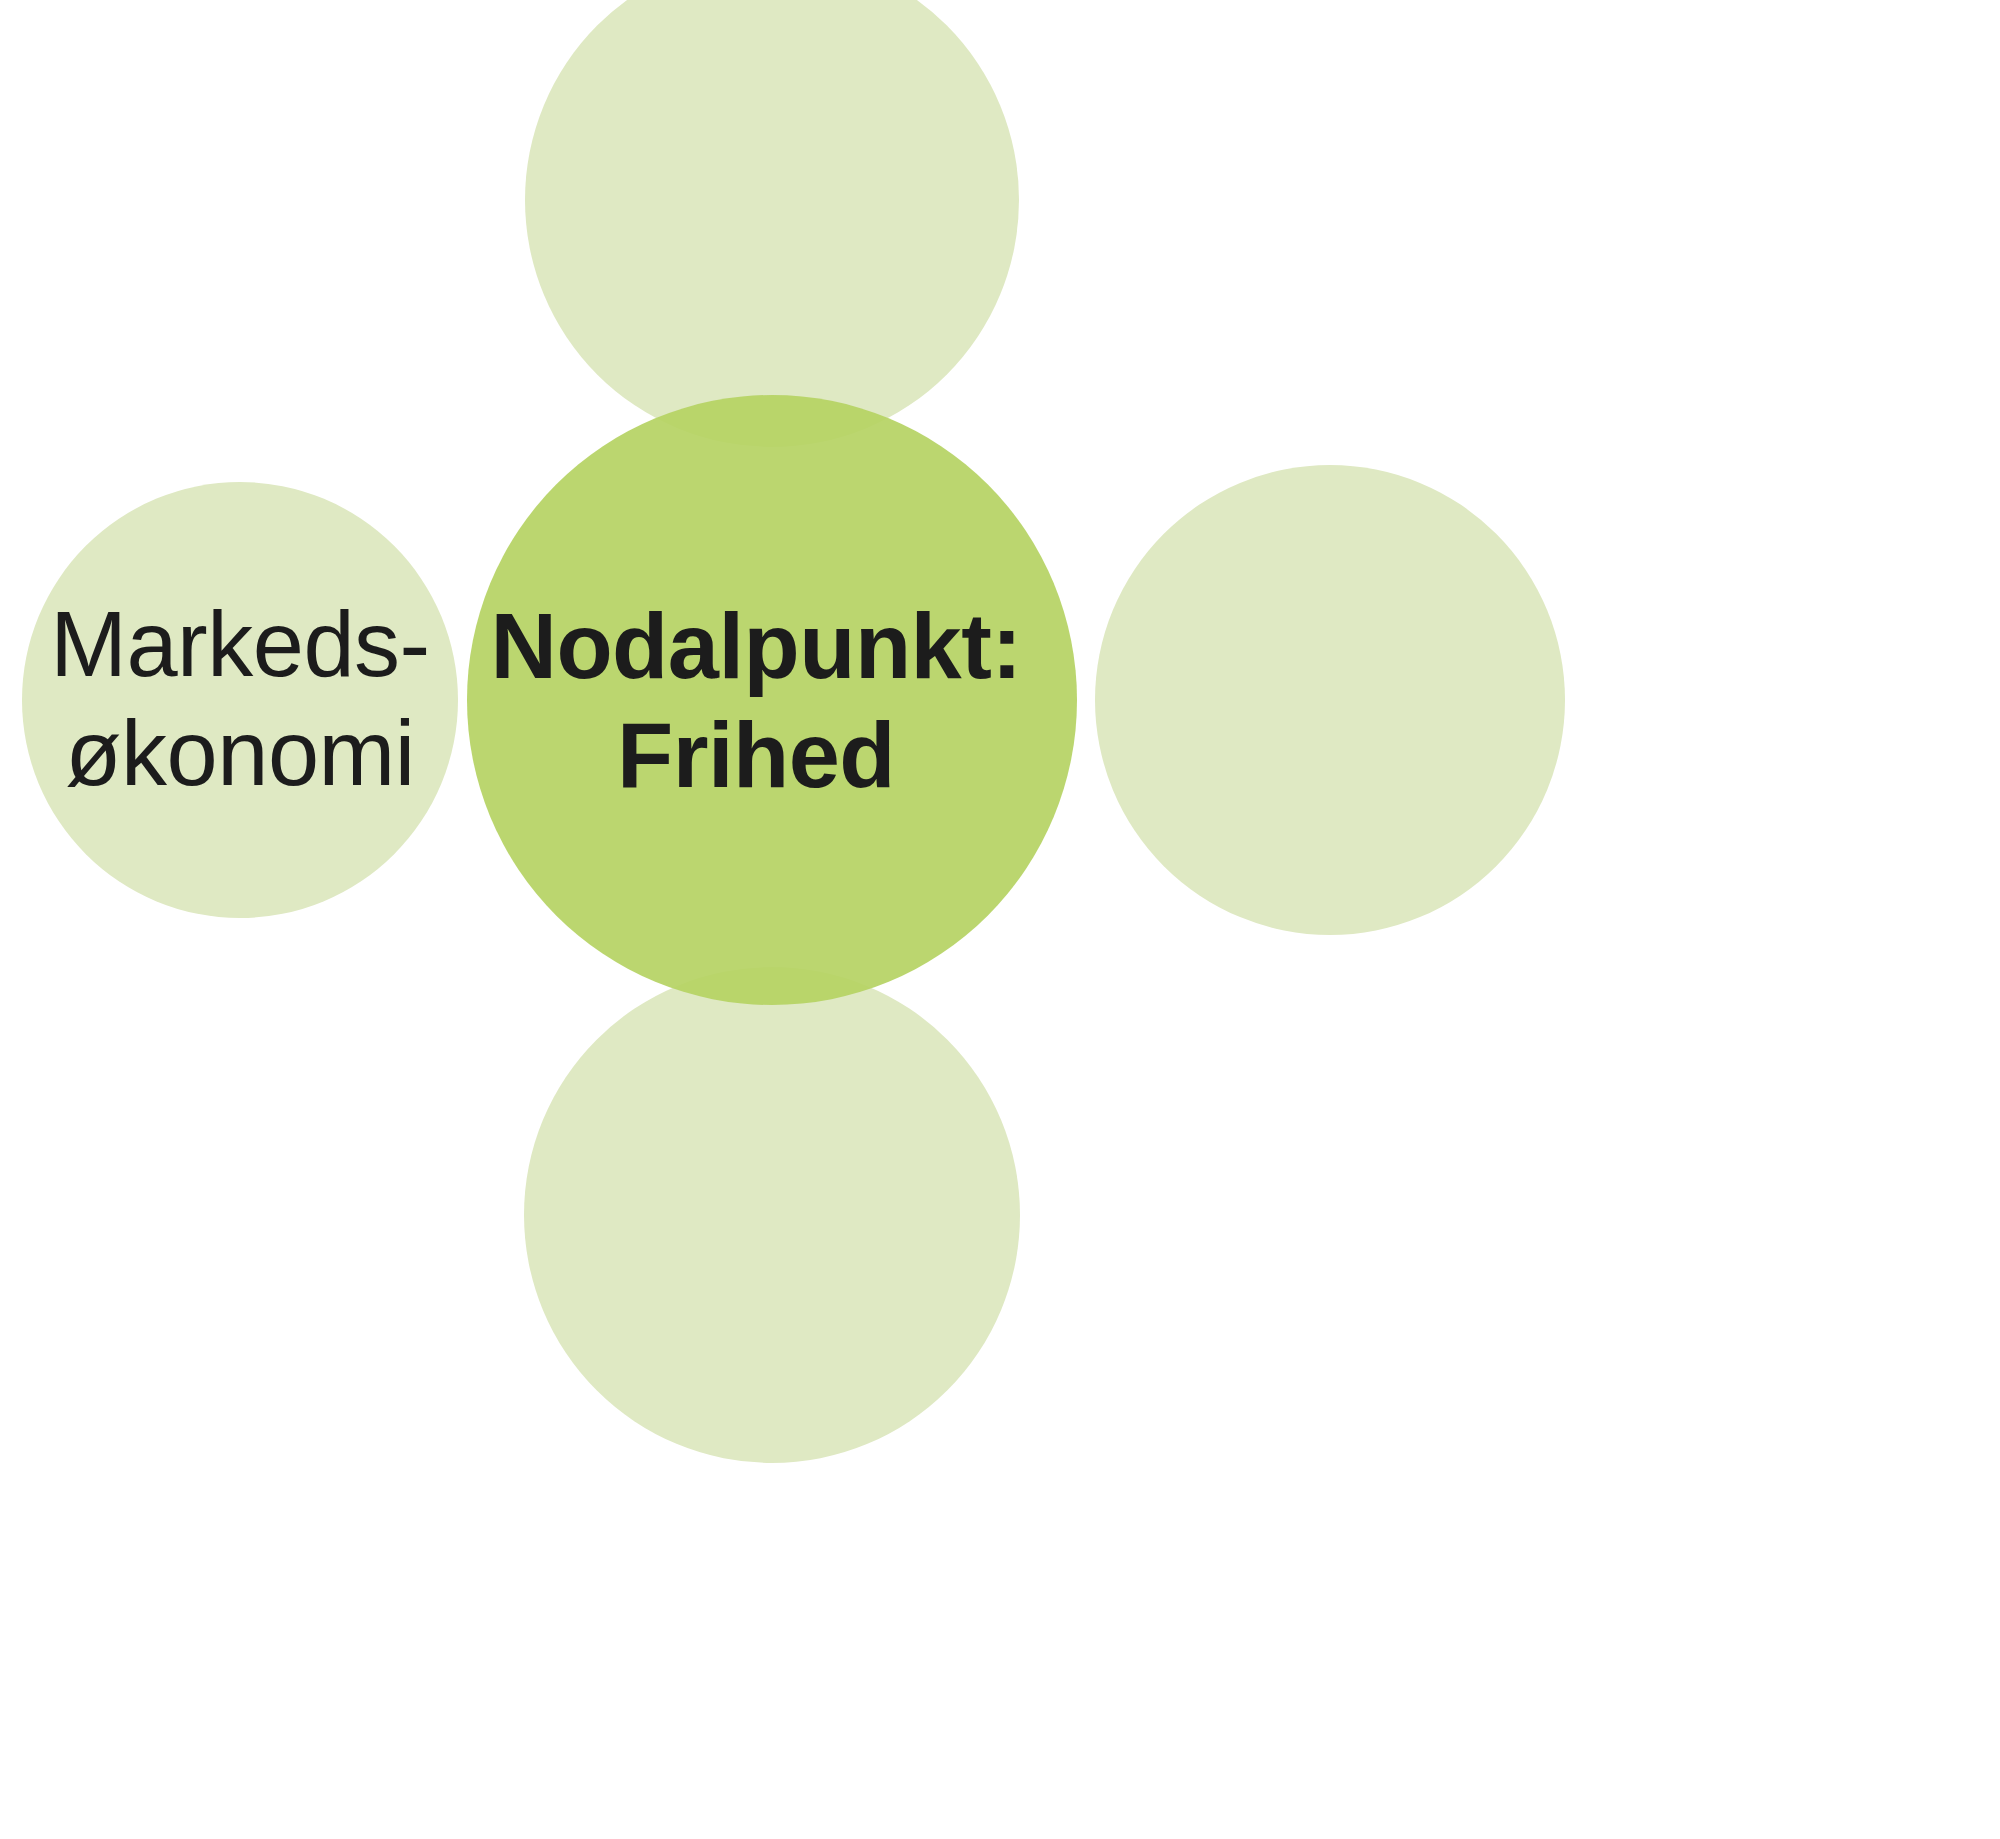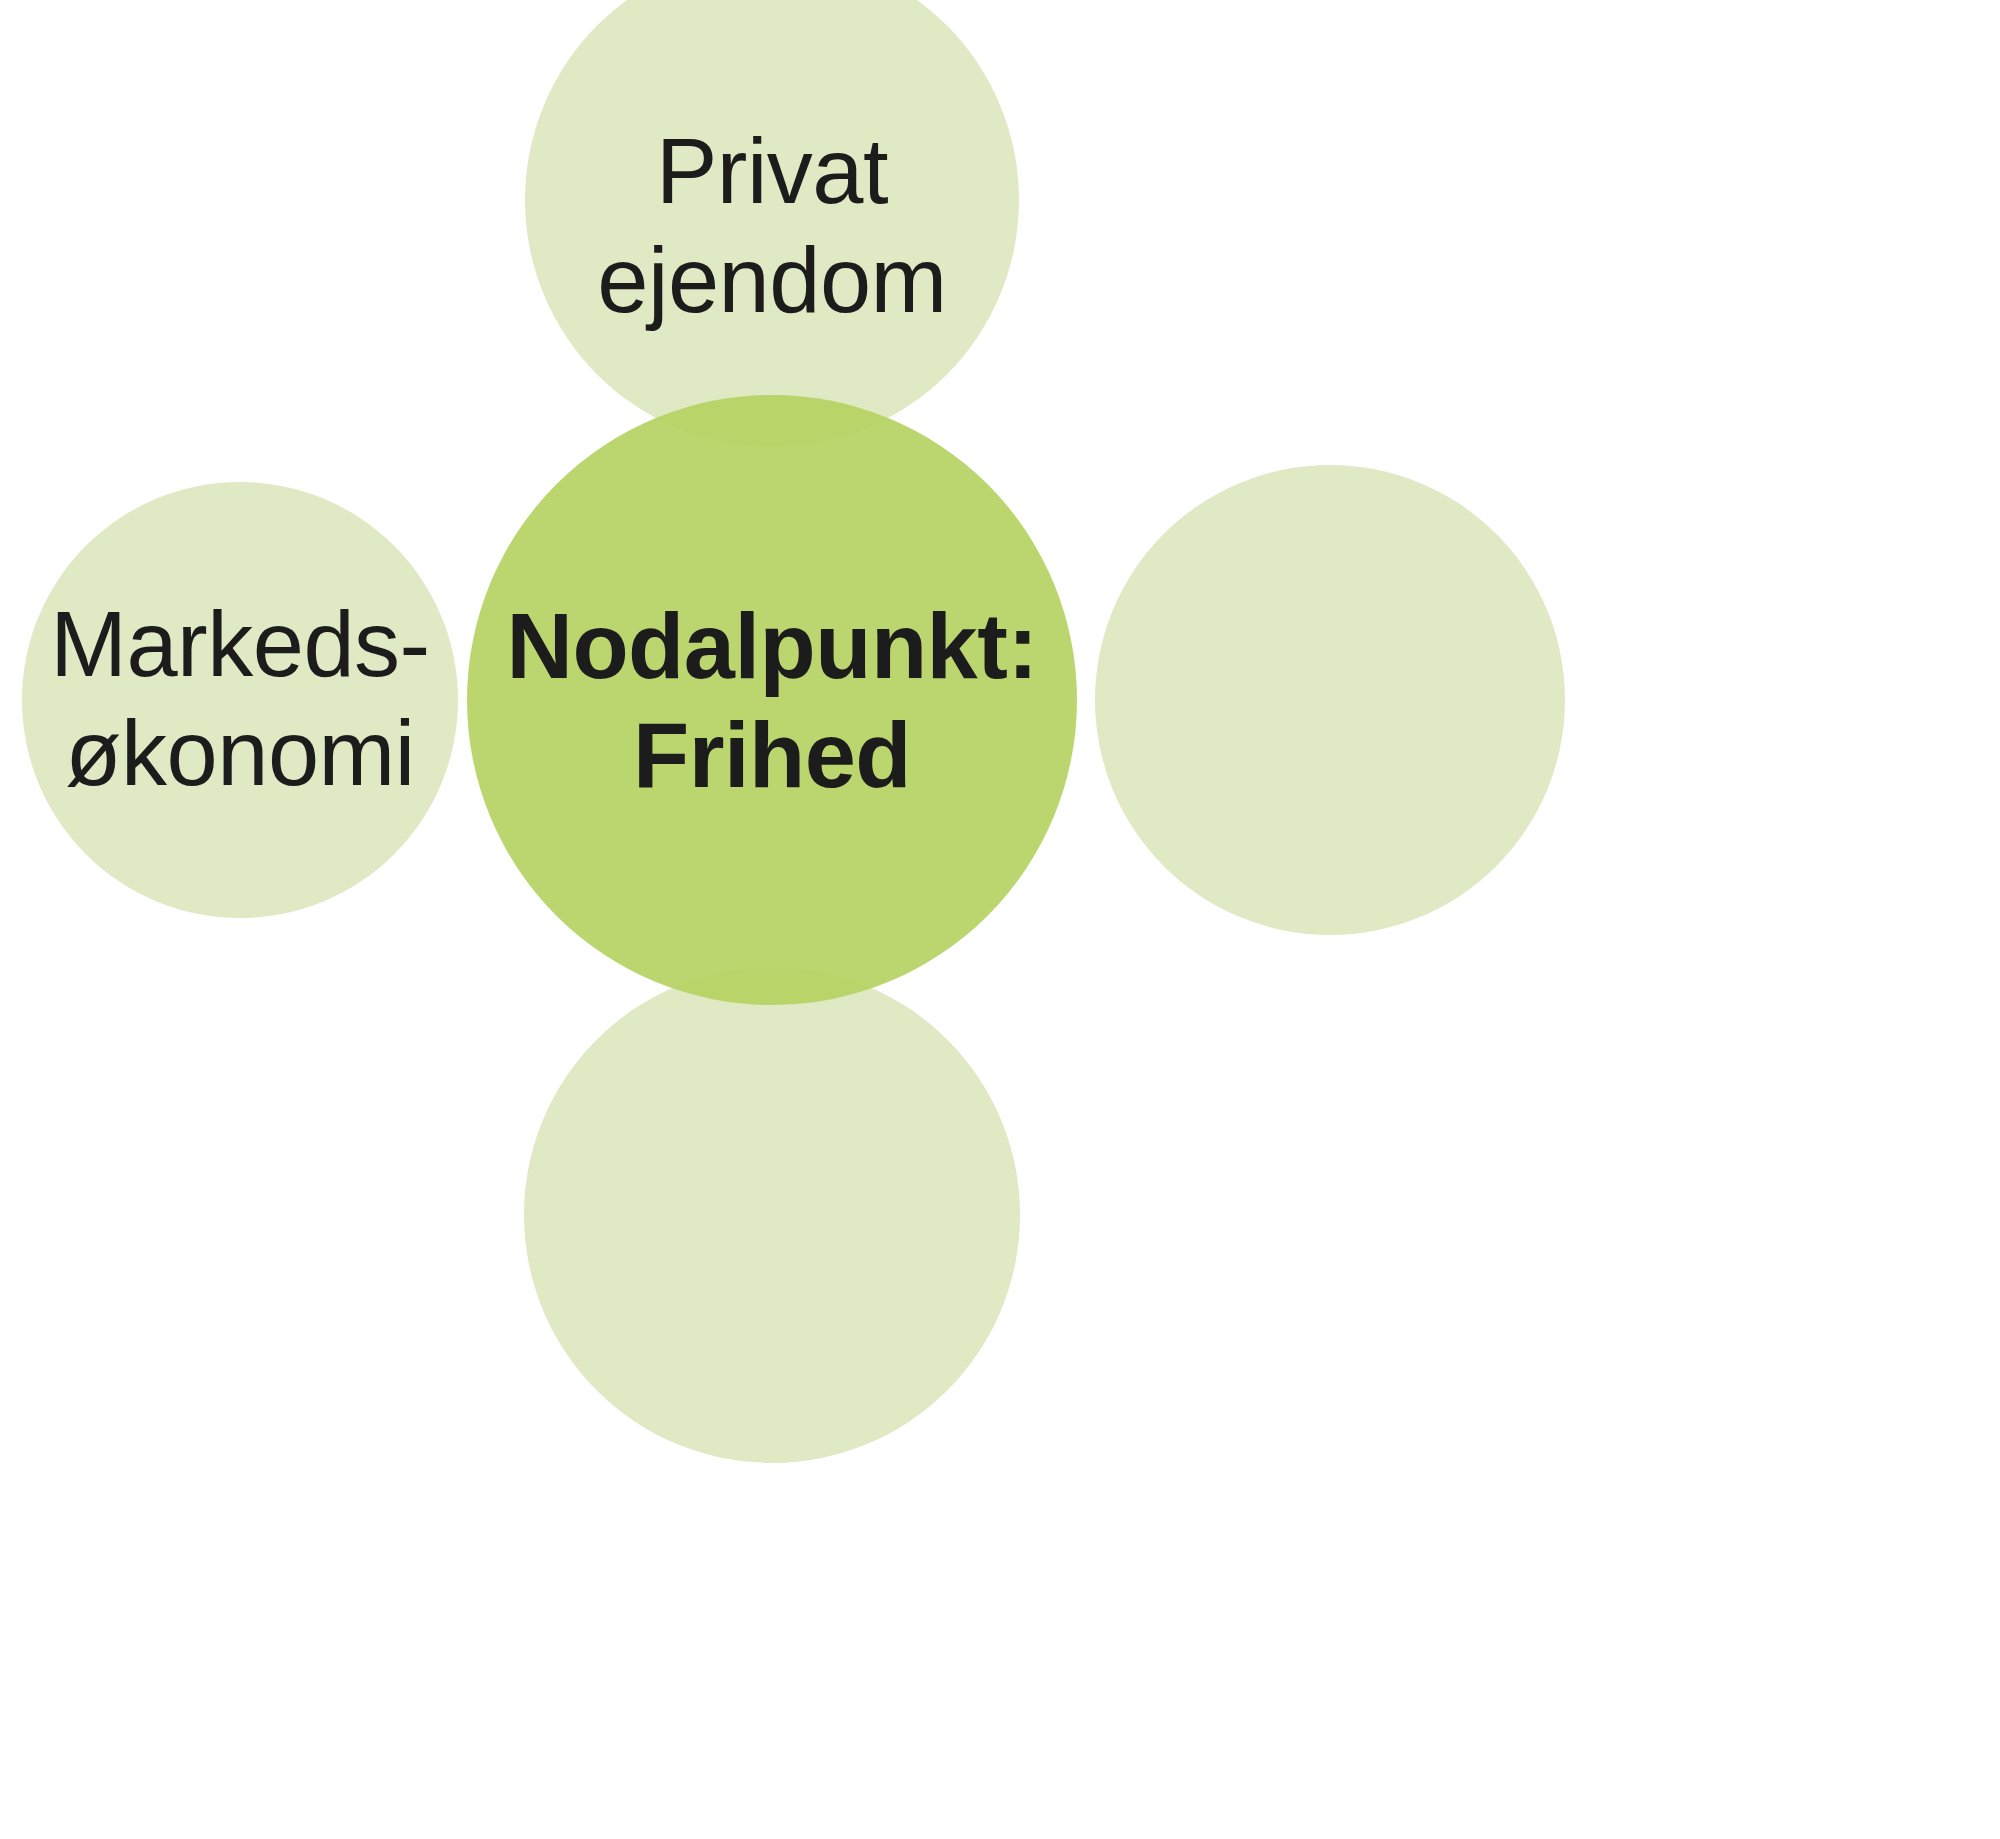--- a/index.html
+++ b/index.html
@@ -42,43 +42,41 @@
     font-weight: 400;
     letter-spacing: -0.5px;
   }
   .center-label {
     font-size: 92px;
     font-weight: 700;
     letter-spacing: -0.5px;
   }
   #label-top        { left: 392px;  top: 117px;  width: 760px; }
   #label-left       { left: -140px; top: 590px;  width: 760px; }
-  #label-center     { left: 392px;  top: 592px;  width: 760px; }
+  #label-center     { left: 376px;  top: 592px;  width: 760px; }
   #label-right      { left: 950px;  top: 645px;  width: 760px; }
   #label-bottom     { left: 392px;  top: 1135px; width: 760px; }
 </style>
 </head>
 <body>
 
 <div id="diagram-root">
 
   <svg id="venn-canvas" viewBox="0 0 2000 1839" aria-hidden="true">
     <g>
       <circle id="circle-top" cx="772" cy="200" r="247" fill="#dfe9c3"></circle>
       <circle id="circle-left" cx="240" cy="700" r="218" fill="#dfe9c3"></circle>
       <circle id="circle-right" cx="1330" cy="700" r="235" fill="#dfe9c3"></circle>
       <circle id="circle-bottom" cx="772" cy="1215" r="248" fill="#dfe9c3"></circle>
     </g>
     <g opacity="0.92">
       <circle id="circle-center" cx="772" cy="700" r="305" fill="#b5d263"></circle>
     </g>
   </svg>
 
-  <div class="node-label satellite-label" id="label-top">Privat
-ejendom</div>
 
   <div class="node-label satellite-label" id="label-left">Markeds-
 økonomi</div>
 
   <div class="node-label center-label" id="label-center">Nodalpunkt:
 Frihed</div>
 
 
 
 </div>

